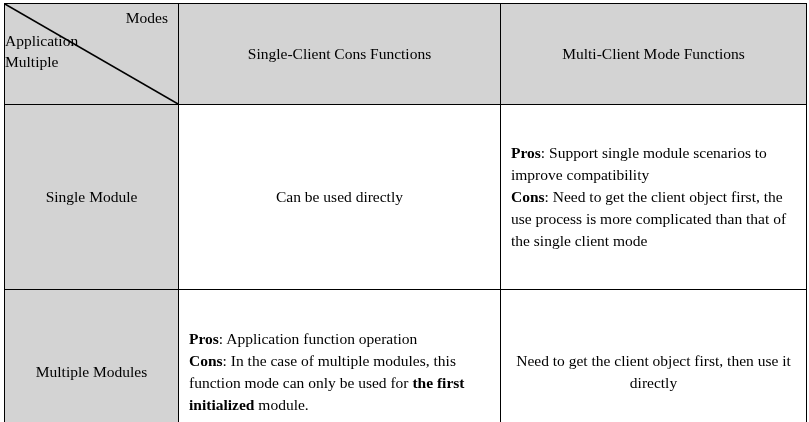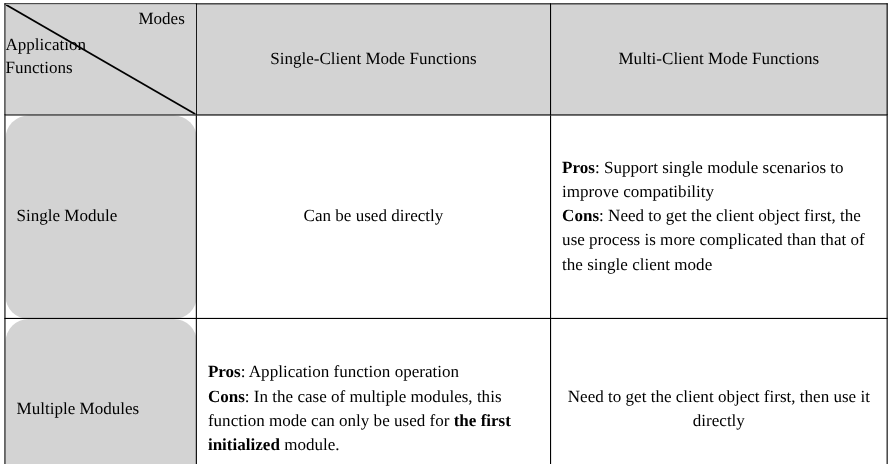--- a/index.html
+++ b/index.html
@@ -71,22 +71,22 @@
     line-height: 1.35;
     text-align: left;
   }
   td.header-cell {
     font-size: 16px;
   }
 
   
   td.row-label {
     background: #d3d3d3;
+    text-align: center;
     font-size: 15.5px;
-    border-radius: 21px;
   }
   tr.row-single td { height: 172px; }
   tr.row-multi td { height: 152px; }
 
   td.center-text {
     text-align: center;
   }
   td.body-cell {
     text-align: left;
   }
@@ -108,24 +108,24 @@
     </colgroup>
     <tbody>
       <tr class="header-row">
         <td class="corner-cell">
           <svg class="diag" viewBox="0 0 174 88" preserveAspectRatio="none">
             <line x1="0" y1="0" x2="174" y2="88" stroke="#000000" stroke-width="1.4"></line>
           </svg>
           <span class="modes-label">Modes</span>
           <span class="app-label">
             <span>Application</span><br>
-            <span>Functions</span>
+            <span>Multiple</span>
           </span>
         </td>
-        <td class="header-cell">Single-Client Mode Functions</td>
+        <td class="header-cell">Single-Client Cons Functions</td>
         <td class="header-cell">Multi-Client Mode Functions</td>
       </tr>
 
       <tr class="row-single">
         <td class="row-label">Single Module</td>
         <td class="center-text">Can be used directly</td>
         <td class="body-cell">
           <p class="para"><span class="lbl">Pros</span><span>: Support single module scenarios to improve compatibility</span><br><span class="lbl">Cons</span><span>: Need to get the client object first, the use process is more complicated than that of the single client mode</span></p>
         </td>
       </tr>

